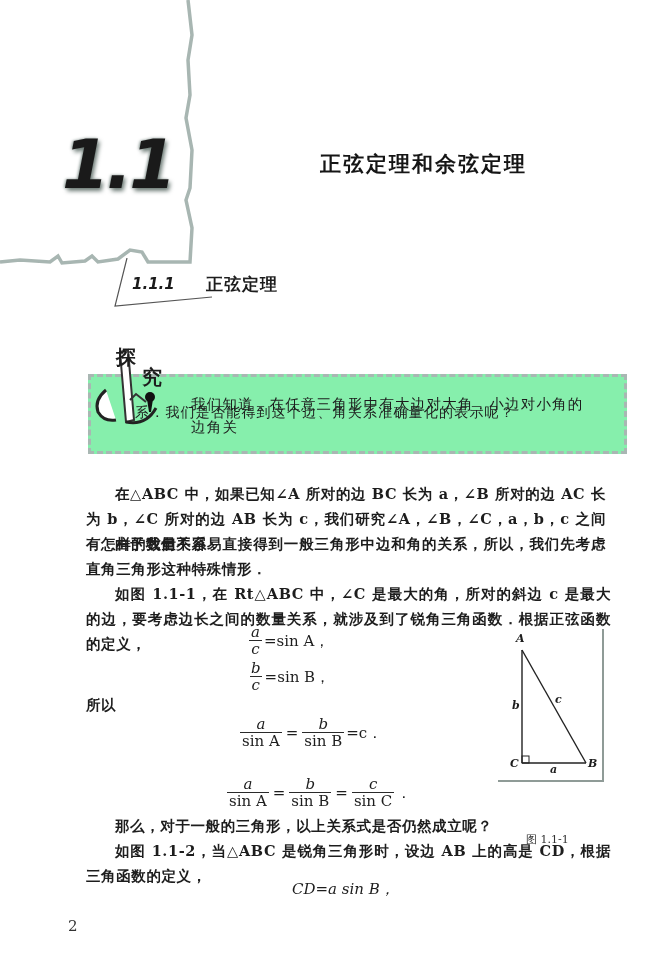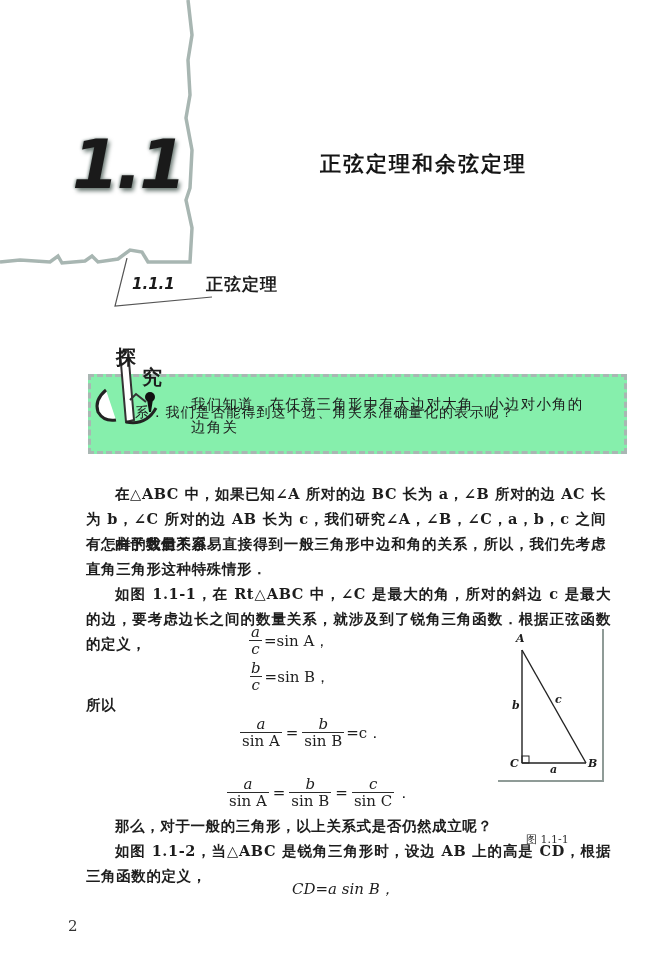--- a/index.html
+++ b/index.html
@@ -4,21 +4,21 @@
 <style>
   html, body { margin: 0; padding: 0; background: #ffffff; }
   body { width: 650px; height: 964px; position: relative; overflow: hidden;
          font-family: "DejaVu Serif", "Liberation Serif", serif; color: #1d1d1d; }
   .page { position: absolute; left: 0; top: 0; width: 650px; height: 964px; }
 
   
   .chap-block { position: absolute; left: 0; top: 0; width: 196px; height: 286px; }
   .chap-num { position: absolute; left: 62px; top: 125px; font-family: "DejaVu Sans", sans-serif;
               font-weight: bold; font-style: italic; font-size: 68px; letter-spacing: -3px;
-              color: #1a1a1a; text-shadow: 2px 3px 4px #6f7d78, -1px 0 3px #8a9894; margin-left: 10px; }
+              color: #1a1a1a; text-shadow: 2px 3px 4px #6f7d78, -1px 0 3px #8a9894; }
   .chap-title { position: absolute; left: 320px; top: 150px; font-family: "DejaVu Sans", sans-serif;
                 font-weight: bold; font-size: 21px; letter-spacing: 2px; color: #151515; }
 
   
   .sec-wrap { position: absolute; left: 112px; top: 258px; width: 220px; height: 60px; }
   .sec-num { position: absolute; left: 20px; top: 17px; font-family: "DejaVu Sans", sans-serif;
              font-weight: bold; font-style: italic; font-size: 15px; color: #1a1a1a; }
   .sec-title { position: absolute; left: 94px; top: 15px; font-weight: bold; font-size: 17px; letter-spacing: 1px; }
 
   

